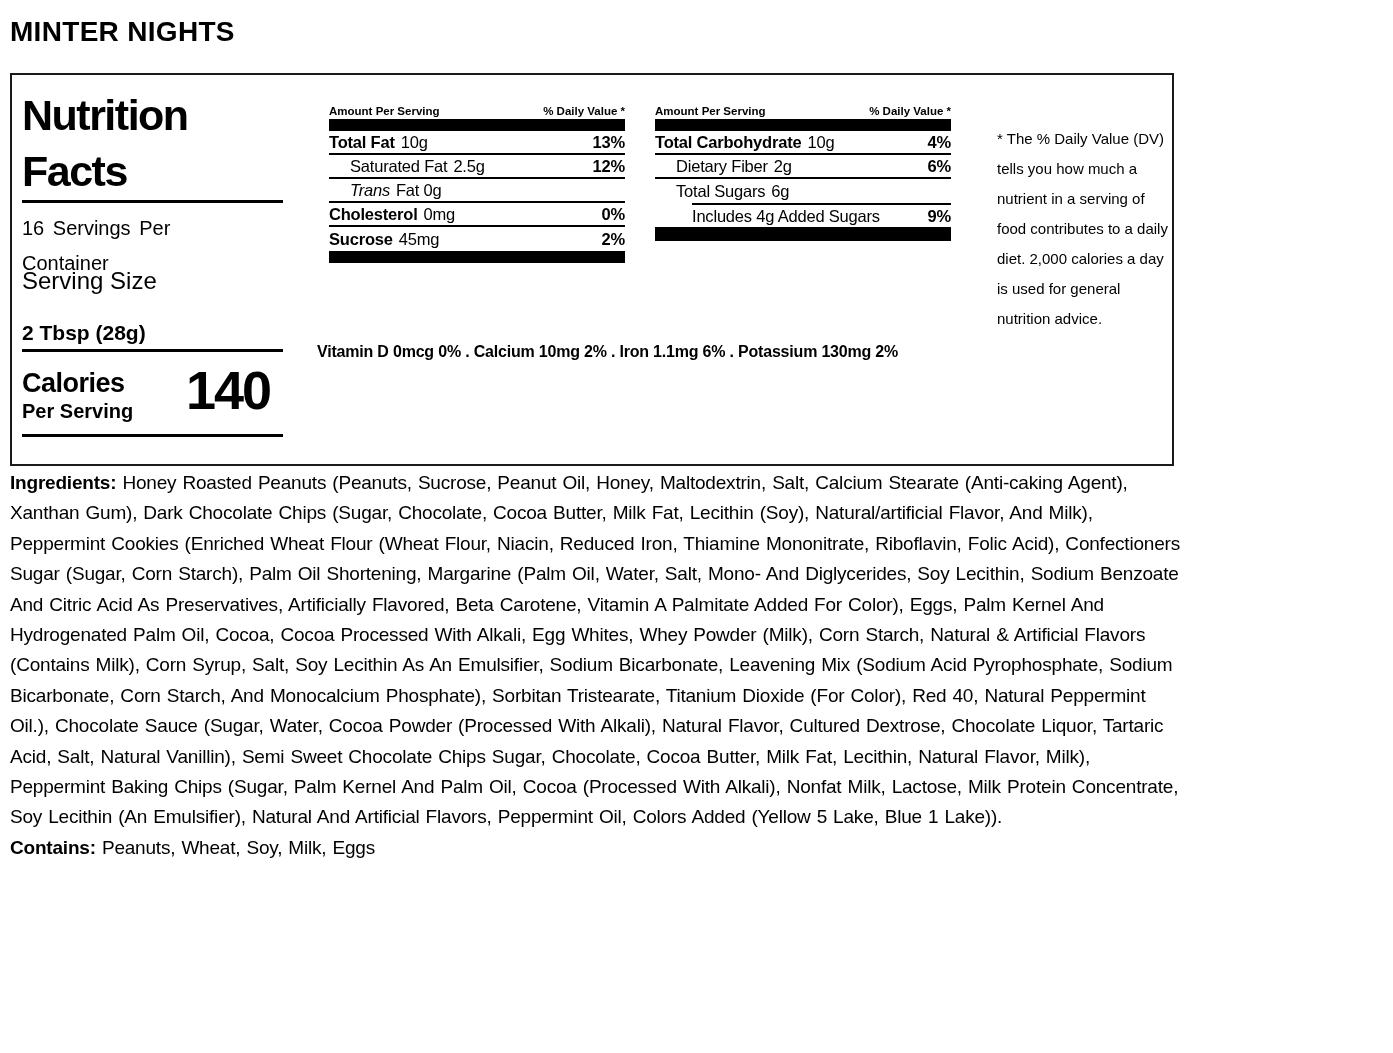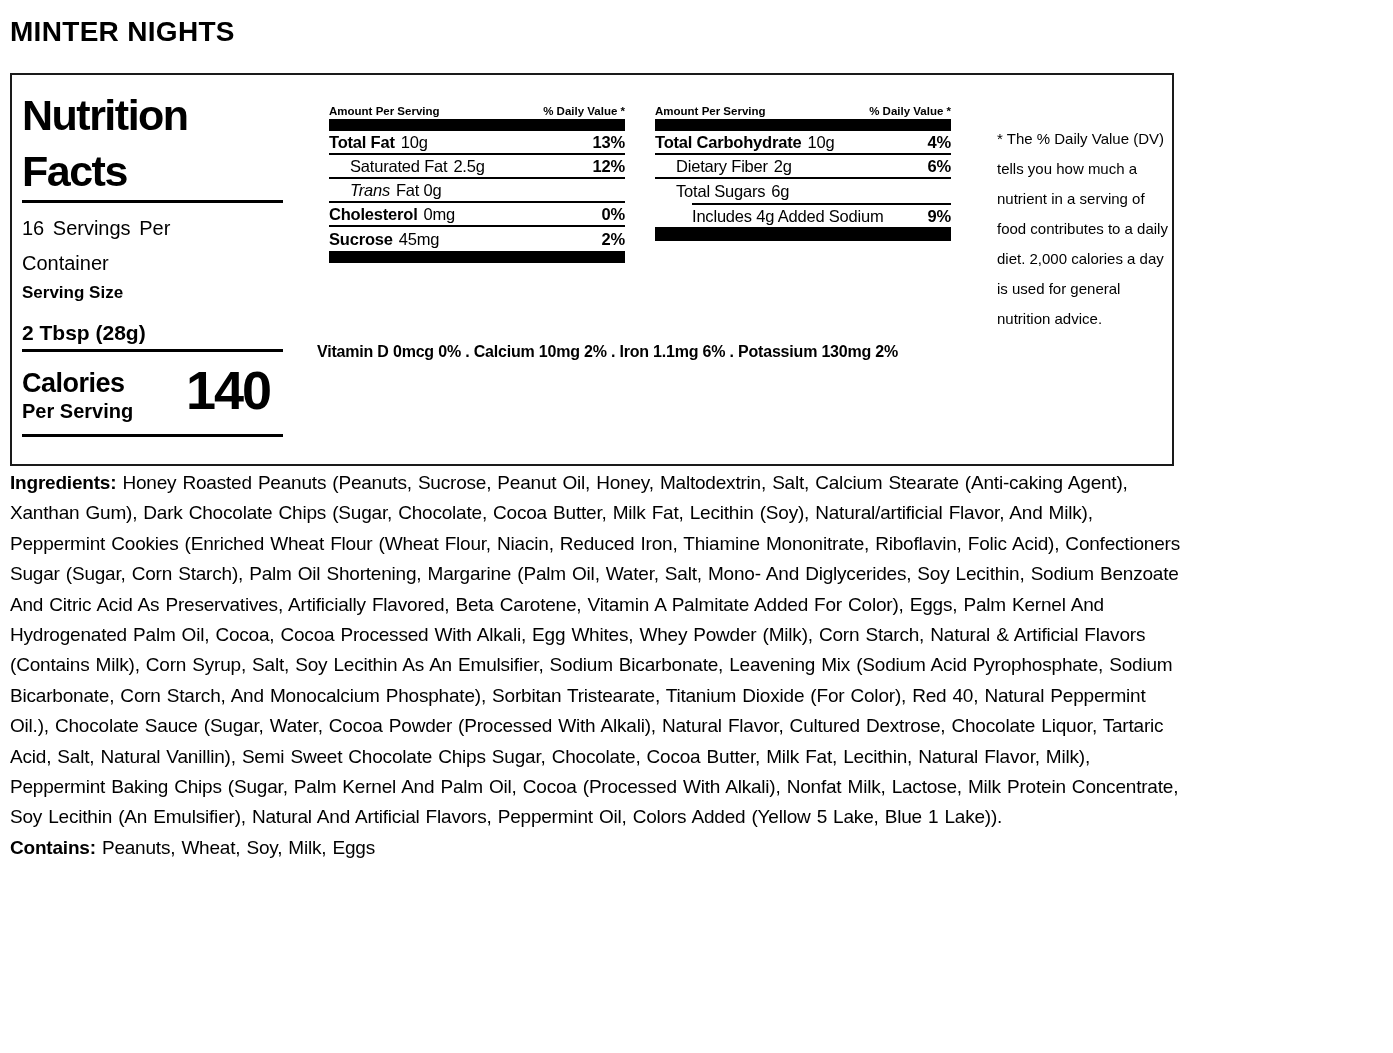--- a/index.html
+++ b/index.html
@@ -23,21 +23,21 @@
     font-size:43px; line-height:56px; font-weight:700; letter-spacing:-1.5px;
   }
   .rule { position:absolute; left:10px; width:261px; height:3px; background:#000; }
   .rule1 { top:125px; }
   .rule2 { top:274px; }
   .rule3 { top:359px; }
   .servings {
     position:absolute; left:10px; top:136px; width:195px;
     font-size:20px; line-height:35px; word-spacing:3px;
   }
-  .serving-size-label { position:absolute; left:10px; top:208px; font-size:17px; font-weight:700; }
+  .serving-size-label { position:absolute; left:10px; top:192px; font-size:24px; font-weight:400; }
   .serving-size-value { position:absolute; left:10px; top:246px; font-size:21px; font-weight:700; }
   .calories-label { position:absolute; left:10px; top:293px; font-size:27px; font-weight:700; letter-spacing:-.5px; }
   .calories-sub   { position:absolute; left:10px; top:325px; font-size:20px; font-weight:700; }
   .calories-value { position:absolute; left:174px; top:284px; font-size:54px; font-weight:700; letter-spacing:-2px; }
   
   .nf-col { position:absolute; top:29px; width:296px; }
   .col-mid { left:317px; }
   .col-right { left:643px; }
   .col-head {
     display:flex; justify-content:space-between; align-items:flex-end;
@@ -142,21 +142,21 @@
       <span class="amt">2g</span>
       <span class="dv">6%</span>
     </div>
     <div class="nf-row sub no-b">
       <span class="nm">Total Sugars</span>
       <span class="amt">6g</span>
       <span class="dv"></span>
     </div>
     <div class="inset-rule"></div>
     <div class="nf-row sub2">
-      <span class="nm">Includes 4g Added Sodium</span>
+      <span class="nm">Includes 4g Added Sugars</span>
       <span class="amt"></span>
       <span class="dv">9%</span>
     </div>
     <div class="bar"></div>
   </div>
 
   <div class="micros">Vitamin D 0mcg 0% . Calcium 10mg 2% . Iron 1.1mg 6% . Potassium 130mg 2%</div>
 
   <div class="footnote">* The % Daily Value (DV) tells you how much a nutrient in a serving of food contributes to a daily diet. 2,000 calories a day is used for general nutrition advice.</div>
 </div>

